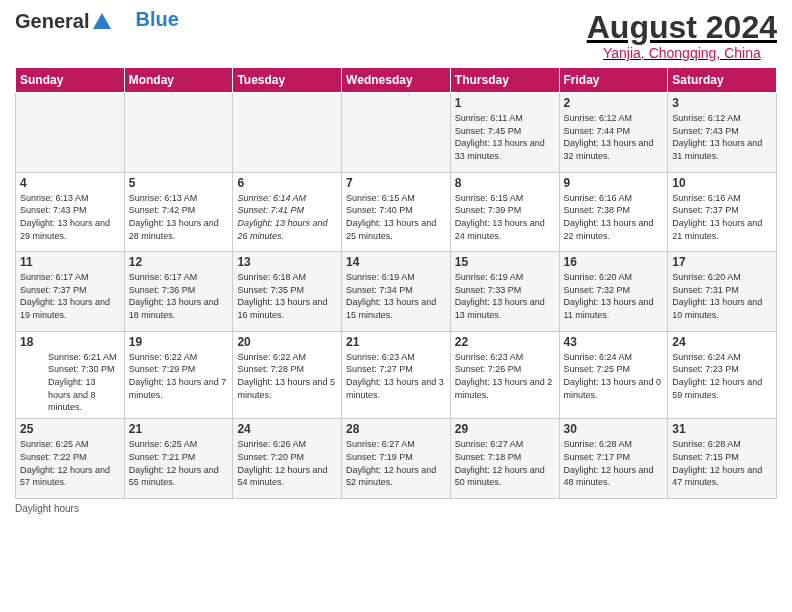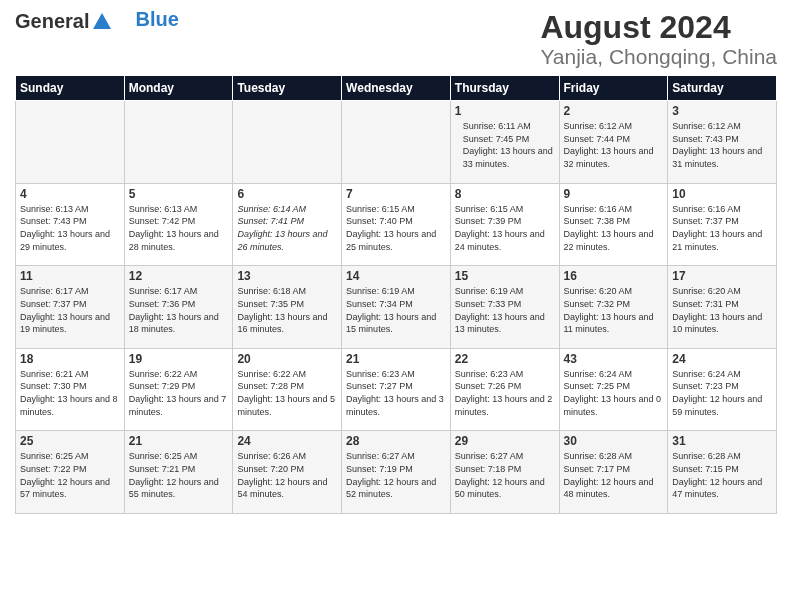--- a/index.html
+++ b/index.html
@@ -26,40 +26,41 @@
     .logo {
       display: flex;
       align-items: center;
     }
     .logo-icon {
       width: 22px;
       height: 22px;
       margin-left: 2px;
     }
     .title-section {
-      text-align: left;
+      text-align: center;
+      text-decoration: underline;
     }
     .month-year {
       font-size: 32px;
       font-weight: bold;
       color: #333;
       line-height: 1.1;
     }
     .location {
-      font-size: 21px;
-      color: #737373;
+      font-size: 14px;
+      color: #be185d;
     }
     .calendar {
       flex: 1;
       border-collapse: collapse;
       width: 100%;
       table-layout: fixed;
     }
     .calendar thead tr th {
-      background-color: #0f172a;
+      background-color: #be185d;
       color: #fff;
       font-size: 12px;
       font-weight: bold;
       padding: 5px 4px;
       text-align: left;
       border: 1px solid #fff;
     }
     .calendar tbody tr td {
       vertical-align: top;
       border: 1px solid #ccc;
@@ -128,21 +129,21 @@
       </tr>
     </thead>
     <tbody id="calendar-body">
     <tr>
           <td class="empty-cell"></td>
           <td class="empty-cell"></td>
           <td class="empty-cell"></td>
           <td class="empty-cell"></td>
           <td>
             <span class="day-number">1</span>
-            <div class="day-info" style="white-space: pre-line; margin-left: 8px;">Sunrise: 6:11 AM
+            <div class="day-info" style="white-space: pre-line;">Sunrise: 6:11 AM
 Sunset: 7:45 PM
 Daylight: 13 hours and 33 minutes.</div>
           </td>
           <td>
             <span class="day-number">2</span>
             <div class="day-info" style="white-space: pre-line;">Sunrise: 6:12 AM
 Sunset: 7:44 PM
 Daylight: 13 hours and 32 minutes.</div>
           </td>
           <td>
@@ -236,21 +237,21 @@
           <td>
             <span class="day-number">17</span>
             <div class="day-info" style="white-space: pre-line;">Sunrise: 6:20 AM
 Sunset: 7:31 PM
 Daylight: 13 hours and 10 minutes.</div>
           </td>
         </tr>
         <tr>
           <td>
             <span class="day-number">18</span>
-            <div class="day-info" style="white-space: pre-line;">Sunrise: 6:21 AM
+            <div class="day-info" style="white-space: pre-line; margin-left: 28px;">Sunrise: 6:21 AM
 Sunset: 7:30 PM
 Daylight: 13 hours and 8 minutes.</div>
           </td>
           <td>
             <span class="day-number">19</span>
             <div class="day-info" style="white-space: pre-line;">Sunrise: 6:22 AM
 Sunset: 7:29 PM
 Daylight: 13 hours and 7 minutes.</div>
           </td>
           <td>
@@ -324,13 +325,16 @@
           <td>
             <span class="day-number">31</span>
             <div class="day-info" style="white-space: pre-line;">Sunrise: 6:28 AM
 Sunset: 7:15 PM
 Daylight: 12 hours and 47 minutes.</div>
           </td>
         </tr>
       </tbody>
   </table>
 
+  <div class="footer">
+    <span>Daylight hours</span>
+  </div>
 </div>
 
 </body></html>

